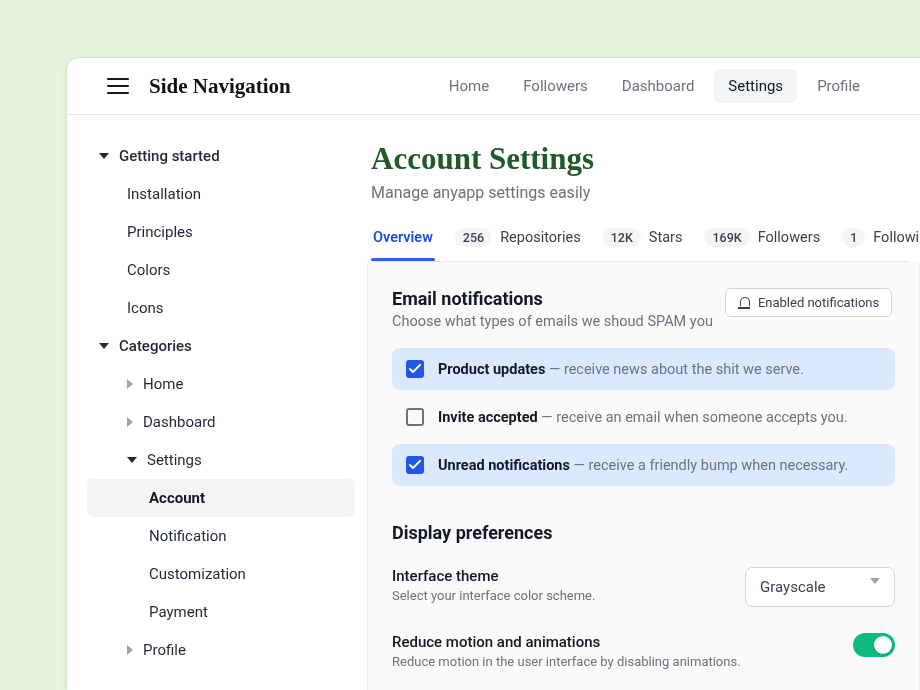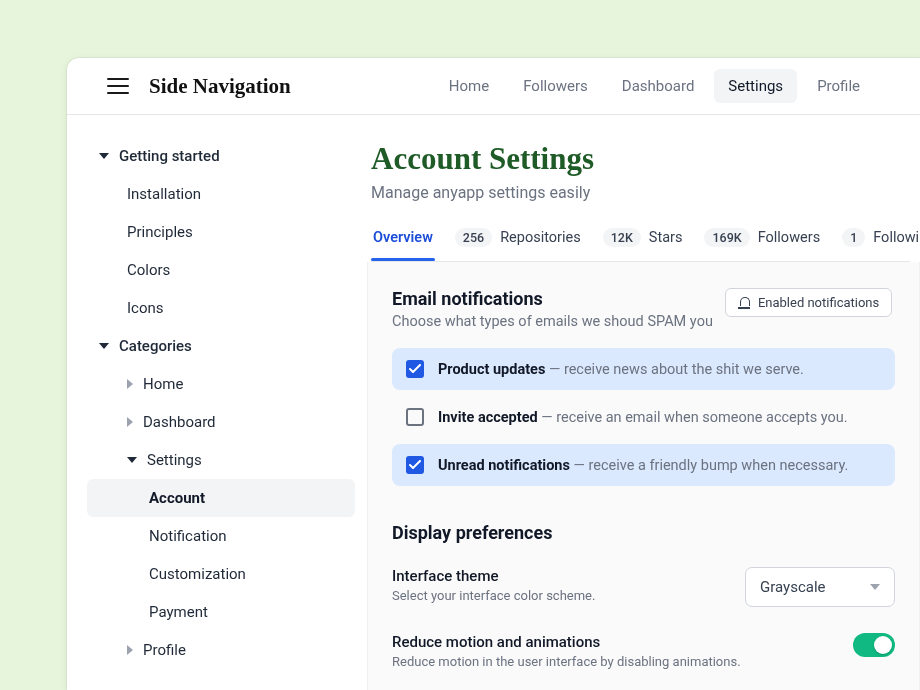--- a/index.html
+++ b/index.html
@@ -61,21 +61,21 @@
 .checkbox { width:18px; height:18px; border-radius:3px; display:flex; align-items:center; justify-content:center; flex-shrink:0;}
 .checkbox.on { background:#2057e3; }
 .checkbox.off { border:2px solid #6b7280; }
 .check-row .lbl { font-weight:700; color:#111827; }
 .check-row .desc, .dash { color:#6b7280; }
 .pill-btn { border:1px solid #d1d5db; background:#fff; padding:6px 12px; border-radius:6px; font-size:13px; color:#374151; display:flex; align-items:center; gap:8px; cursor:pointer;}
 .header-row { display:flex; align-items:flex-start; gap:12px; }
 .pref-row { display:flex; justify-content:space-between; align-items:flex-start; gap:20px; margin-bottom:26px; }
 .pref-label { font-size:15px; color:#111827; font-weight:500; margin-bottom:3px;}
 .pref-sub { font-size:13px; color:#6b7280; }
-.select { border:1px solid #d1d5db; border-radius:7px; padding:10px 14px; min-width:150px; display:flex; align-items:center; justify-content:space-between; gap:20px; font-size:15px; color:#374151; cursor:pointer; background:#fff;}
+.select { border:1px solid #d1d5db; border-radius:7px; padding:10px 14px; min-width:150px; display:flex; justify-content:space-between; gap:20px; font-size:15px; color:#374151; cursor:pointer; background:#fff;}
 .chev-down { width:0;height:0;border-left:5px solid transparent;border-right:5px solid transparent;border-top:6px solid #9ca3af; }
 .toggle { width:42px; height:24px; border-radius:12px; position:relative; cursor:pointer; }
 .toggle.on { background:#10b981; }
 .toggle .knob { width:18px; height:18px; background:#fff; border-radius:50%; position:absolute; top:3px; box-shadow:0 1px 2px rgba(0,0,0,0.2);}
 .toggle.on .knob { right:3px; }
 .bell { width:12px; height:12px; display:inline-block; position:relative; }
 .bell::before { content:""; position:absolute; top:0; left:2px; width:8px; height:8px; border:1.5px solid #374151; border-radius:5px 5px 0 0; border-bottom:none; }
 .bell::after { content:""; position:absolute; bottom:0; left:0; width:12px; height:1.5px; background:#374151; }
 .px { padding-left: 4px; padding-right: 10px;}
 </style>

